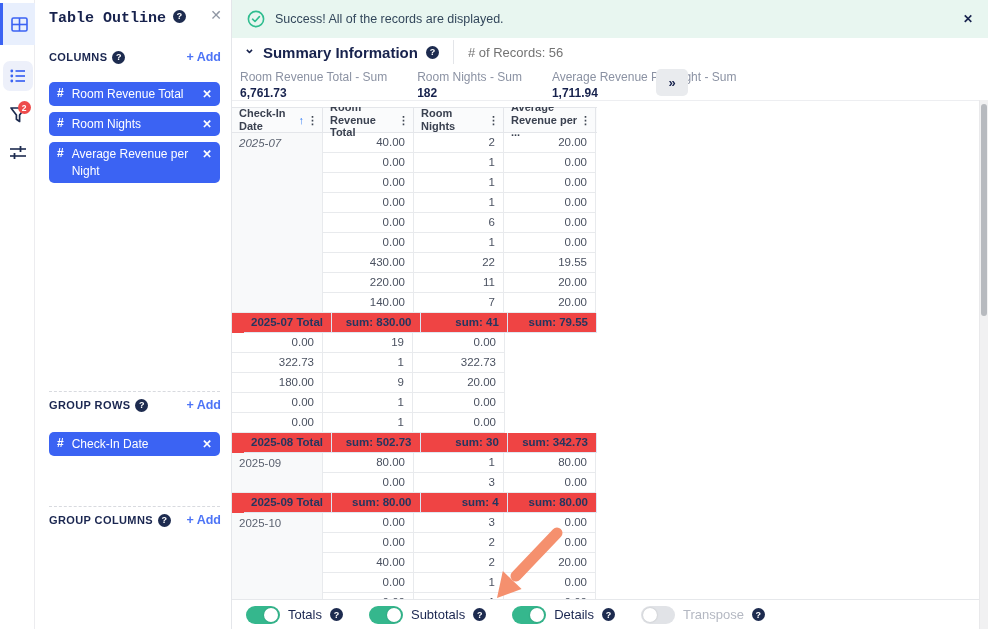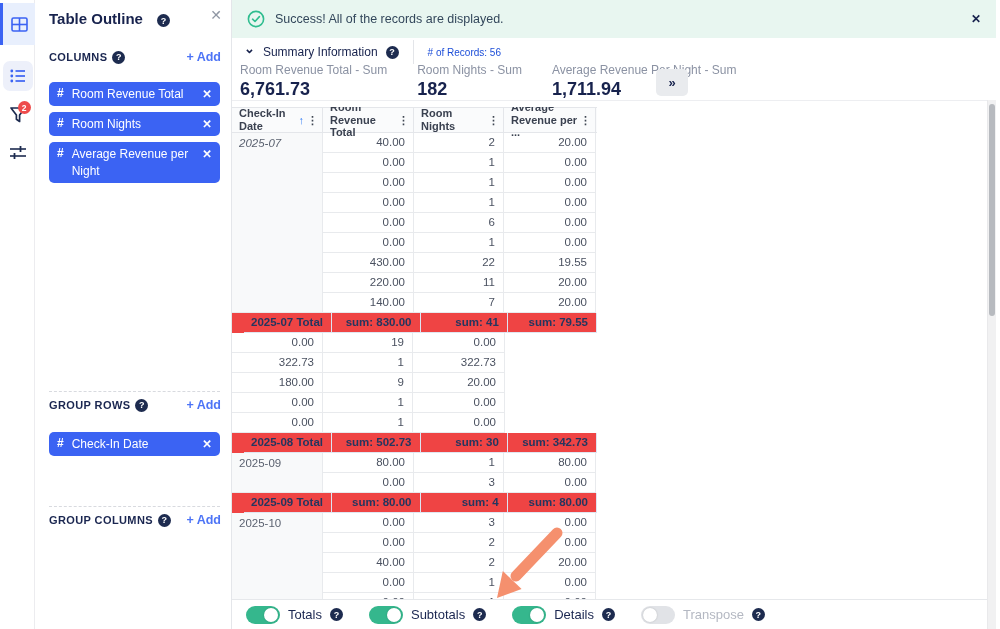--- a/index.html
+++ b/index.html
@@ -19,56 +19,56 @@
   .rail-item.sliders { top:137px; height:30px; }
   .badge { position:absolute; top:-5px; right:-4px; min-width:13px; height:13px; border-radius:7px;
     background:#ee4b4b; color:#fff; font-size:8.5px; font-weight:700; display:flex;
     align-items:center; justify-content:center; padding:0 2px; }
 
   
   .panel { position:absolute; left:35px; top:0; width:197px; height:629px; background:#fff;
     border-right:1px solid #e4e6ea; z-index:4; }
   .panel-close { position:absolute; top:7px; right:9px; font-size:14px; color:#8f96a3; cursor:pointer; }
   .panel-title { position:absolute; left:14px; top:10px; font-size:15px; font-weight:700;
-    color:#17224d; display:flex; align-items:flex-end; gap:14px; }
+    color:#17224d; display:flex; align-items:flex-start; gap:7px;font-family:Liberation Mono, monospace; }
   .sec-head { position:absolute; left:14px; right:10px; display:flex; align-items:center;
     justify-content:space-between; }
   .sec-label { font-size:11px; font-weight:700; color:#1a2650; letter-spacing:.4px;
     display:flex; align-items:center; gap:5px; }
   .add { color:#4d74f6; font-size:12.5px; font-weight:600; cursor:pointer; }
   .pillbox { position:absolute; left:14px; right:11px; }
   .pill { background:#3b63f3; border-radius:5px; color:#fff; font-size:12px;
     padding:4px 8px; display:flex; gap:8px; align-items:flex-start; margin-bottom:6px; cursor:grab; }
   .pill .hash { font-weight:700; }
   .pill .plabel { flex:1; line-height:1.35; }
   .pill .px { font-weight:700; font-size:11.5px; cursor:pointer; margin-top:1px; }
   .dash { position:absolute; left:14px; right:11px; border-top:1px dashed #d8dadf; }
   .help { display:inline-flex; flex:none; width:13px; height:13px; border-radius:50%;
     background:#1d2b4f; color:#fff; font-size:9px; font-weight:700;
     align-items:center; justify-content:center; }
 
   
-  .main { position:absolute; left:232px; top:0; right:4px; height:629px; background:#fff; }
+  .main { position:absolute; left:232px; top:0; right:12px; height:629px; background:#fff; }
   .banner { position:absolute; left:0; right:0; top:0; height:38px; background:#e8f6f0;
     display:flex; align-items:center; padding:0 15px; gap:10px; }
   .banner-text { font-size:12.5px; font-weight:500; color:#33475b; flex:1; }
   .banner-x { font-size:12px; font-weight:700; color:#17224d; cursor:pointer; }
 
   .sumbar { position:absolute; left:0; right:0; top:40px; height:24px; display:flex;
     align-items:center; padding-left:12px; gap:8px; }
   .chev { font-size:13px; color:#17224d; font-weight:700; line-height:8px; margin-top:-6px; cursor:pointer; }
-  .sum-title { font-size:12px; font-weight:400; color:#17224d; }
+  .sum-title { font-size:15px; font-weight:700; color:#17224d; }
   .vdiv { width:1px; height:24px; background:#e3e5e9; margin:0 6px; }
-  .records { font-size:10px; color:#1d4ed8; }
+  .records { font-size:13px; color:#737373; }
 
   .stats { position:absolute; left:0; right:0; top:64px; height:37px; display:flex;
     padding-left:8px; gap:30px; border-bottom:1px solid #edeef1; }
   .stat { display:flex; flex-direction:column; justify-content:flex-end; gap:2px; }
   .stat .slabel { font-size:12px; color:#8b92a3; }
-  .stat .svalue { font-size:18px; font-weight:700; color:#17224d; }
+  .stat .svalue { font-size:12px; font-weight:700; color:#17224d; }
   .expand { position:absolute; left:424px; top:5px; width:32px; height:27px; background:#e9ebee;
     border-radius:5px; display:flex; align-items:center; justify-content:center;
     font-size:13px; font-weight:700; color:#17224d; cursor:pointer; }
 
   
   .pivot { position:absolute; left:0; top:107px; width:365px; height:492px; overflow:hidden; background:#fff; }
   .thead { display:flex; height:26px; background:#fafbfc; border-top:1px solid #e4e6ea;
     border-bottom:1px solid #e4e6ea; }
   .th { border-right:1px solid #e4e6ea; padding:2px 2px 2px 7px; font-size:11px; font-weight:700;
     color:#3a4150; display:flex; align-items:center; line-height:1.15; cursor:pointer; }

